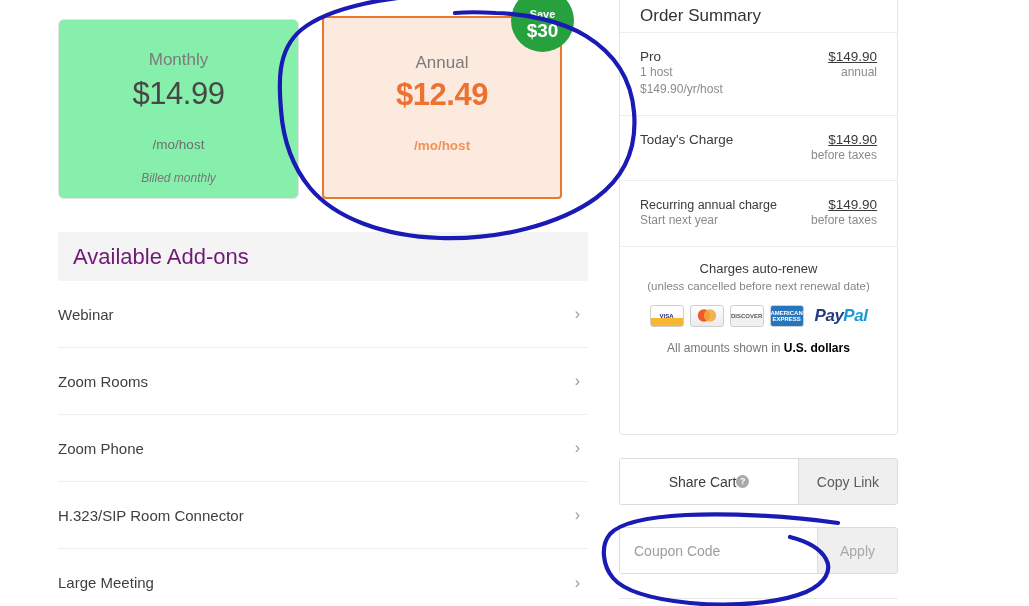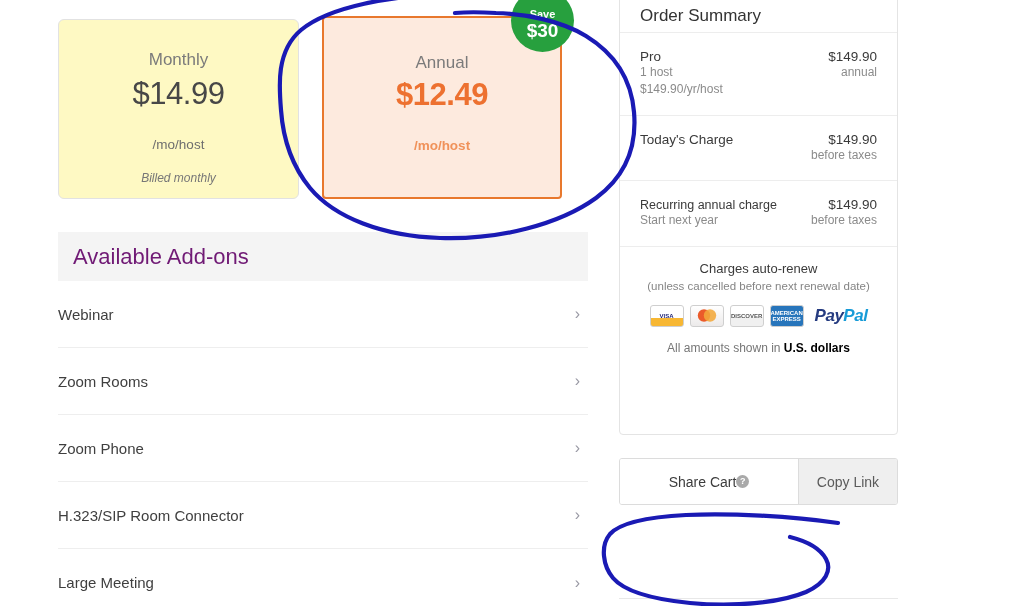--- a/index.html
+++ b/index.html
@@ -13,21 +13,21 @@
 
   
   .plan-card {
     position: absolute;
     border-radius: 6px;
     text-align: center;
   }
   #monthly-card {
     left: 58px; top: 19px; width: 241px; height: 180px;
     border: 1px solid #e2e2e2;
-    background: #fef9c3;
+    background: #86efac;
   }
   #annual-card {
     left: 322px; top: 16px; width: 240px; height: 183px;
     border: 2px solid #e8782d;
     background: #fdeade;
     border-radius: 4px;
   }
   .plan-name {
     font-size: 17px; color: #7b7b7b; font-weight: 400;
   }
@@ -96,21 +96,21 @@
   }
   #order-title-row {
     height: 50px; display: flex; align-items: flex-end;
     padding: 0 20px 6px 20px;
     border-bottom: 1px solid #ededed;
   }
   #order-title { font-size: 17px; color: #333; }
   .sum-block { padding: 16px 20px; border-bottom: 1px solid #ededed; }
   .sum-line { display: flex; justify-content: space-between; align-items: baseline; }
   .sum-left-main { font-size: 13.5px; color: #3a3a3a; }
-  .sum-right-main { font-size: 13.5px; color: #3a3a3a; }
+  .sum-right-main { font-size: 13.5px; color: #3a3a3a; text-decoration: underline; }
   .sum-left-sub { font-size: 12px; color: #8b8b8b; line-height: 1.45; }
   .sum-right-sub { font-size: 12px; color: #8b8b8b; line-height: 1.45; text-align: right; }
 
   #renew-block { padding: 14px 16px 12px 16px; text-align: center; }
   .renew-title { font-size: 13px; color: #3a3a3a; }
   .renew-note { font-size: 11.5px; color: #858585; margin-top: 4px; }
   #pay-icons {
     display: flex; align-items: center; justify-content: center;
     gap: 6px; margin-top: 13px;
   }
@@ -286,20 +286,28 @@
   <div class="split-box" id="share-cart-box">
     <div class="split-left">
       <span class="split-label">Share Cart</span>
       <span id="help-icon">?</span>
     </div>
     <div class="split-right">
       <span class="split-action">Copy Link</span>
     </div>
   </div>
 
+  <div class="split-box" id="coupon-box">
+    <div class="split-left">
+      <span class="coupon-placeholder">Coupon Code</span>
+    </div>
+    <div class="split-right">
+      <span class="apply-label">Apply</span>
+    </div>
+  </div>
 
   <div id="bottom-divider"></div>
 
   <svg id="ink" viewBox="0 0 1029 606">
 
     <path fill="none" stroke="#1a1ab4" stroke-width="4.2" stroke-linecap="round" stroke-linejoin="round" d="M447,-6
              C392,-4 330,6 301,30
              C276,51 279,86 281,110
              C283,138 292,166 310,188
              C335,218 383,236 440,238

